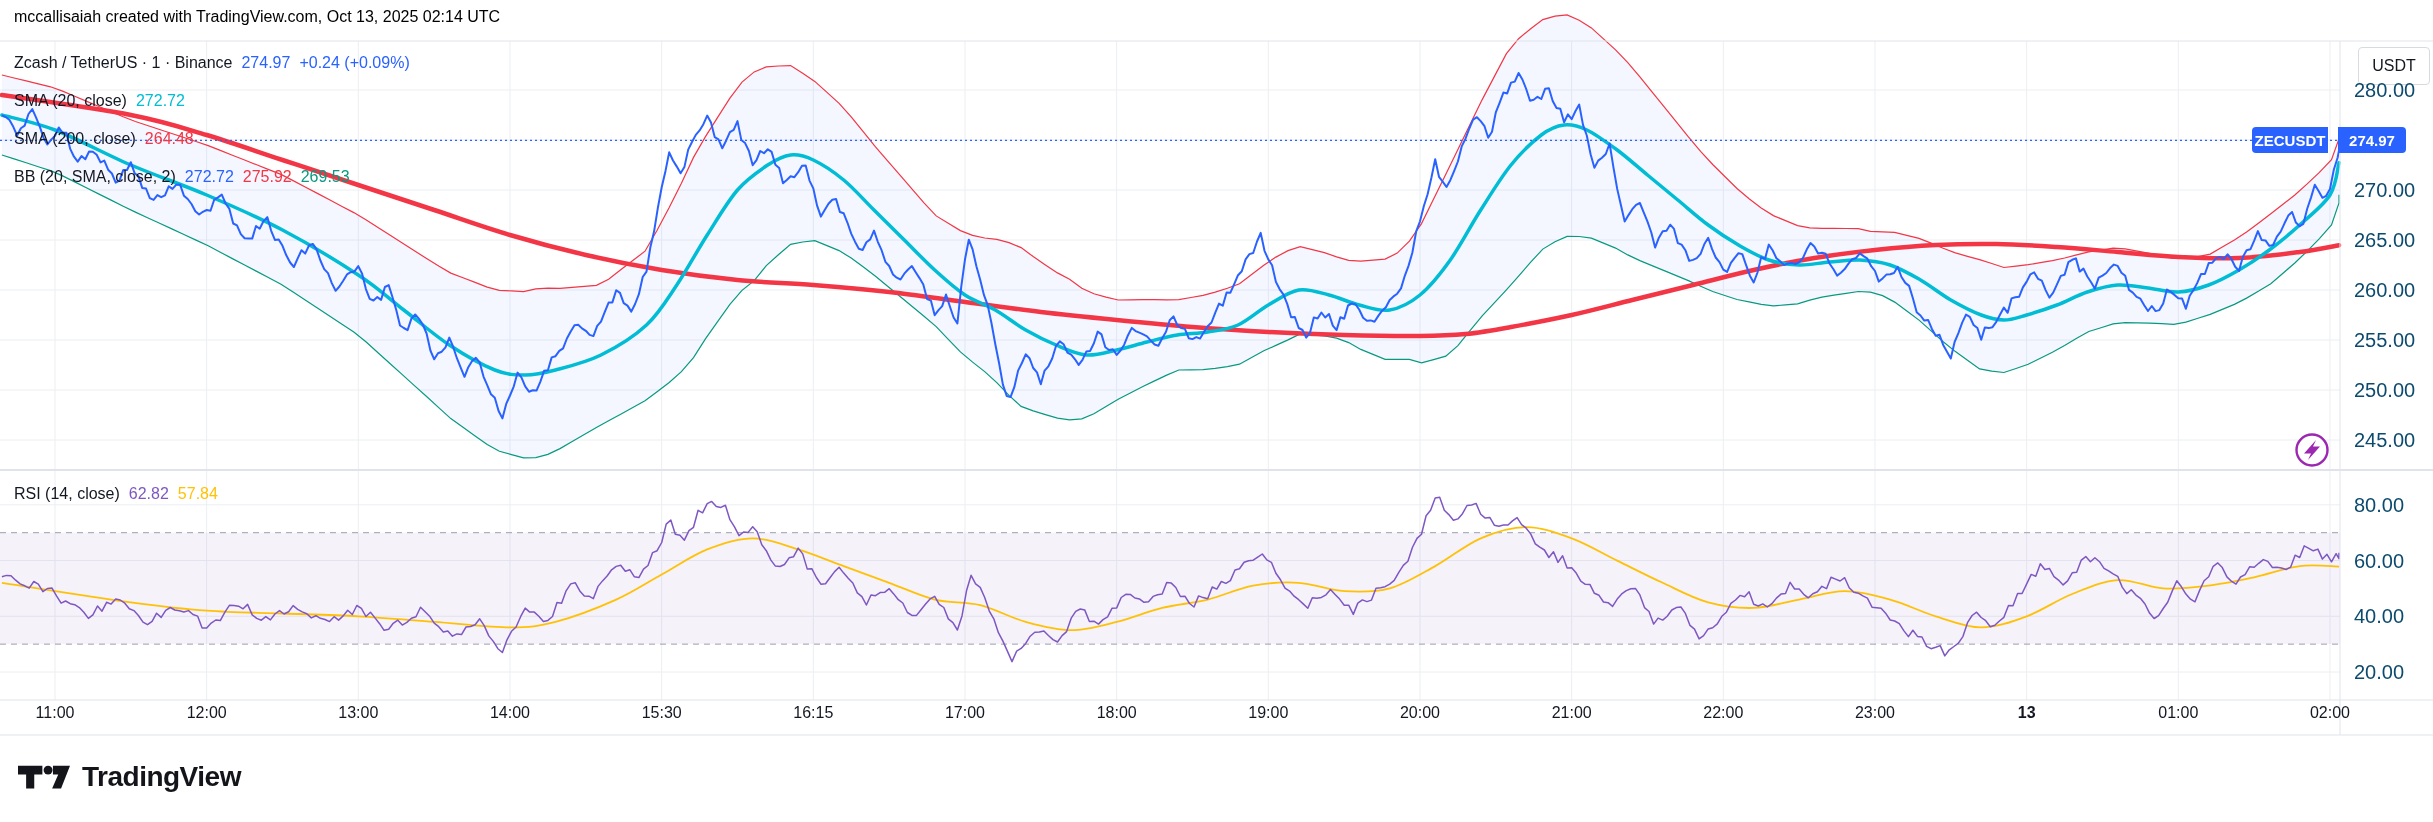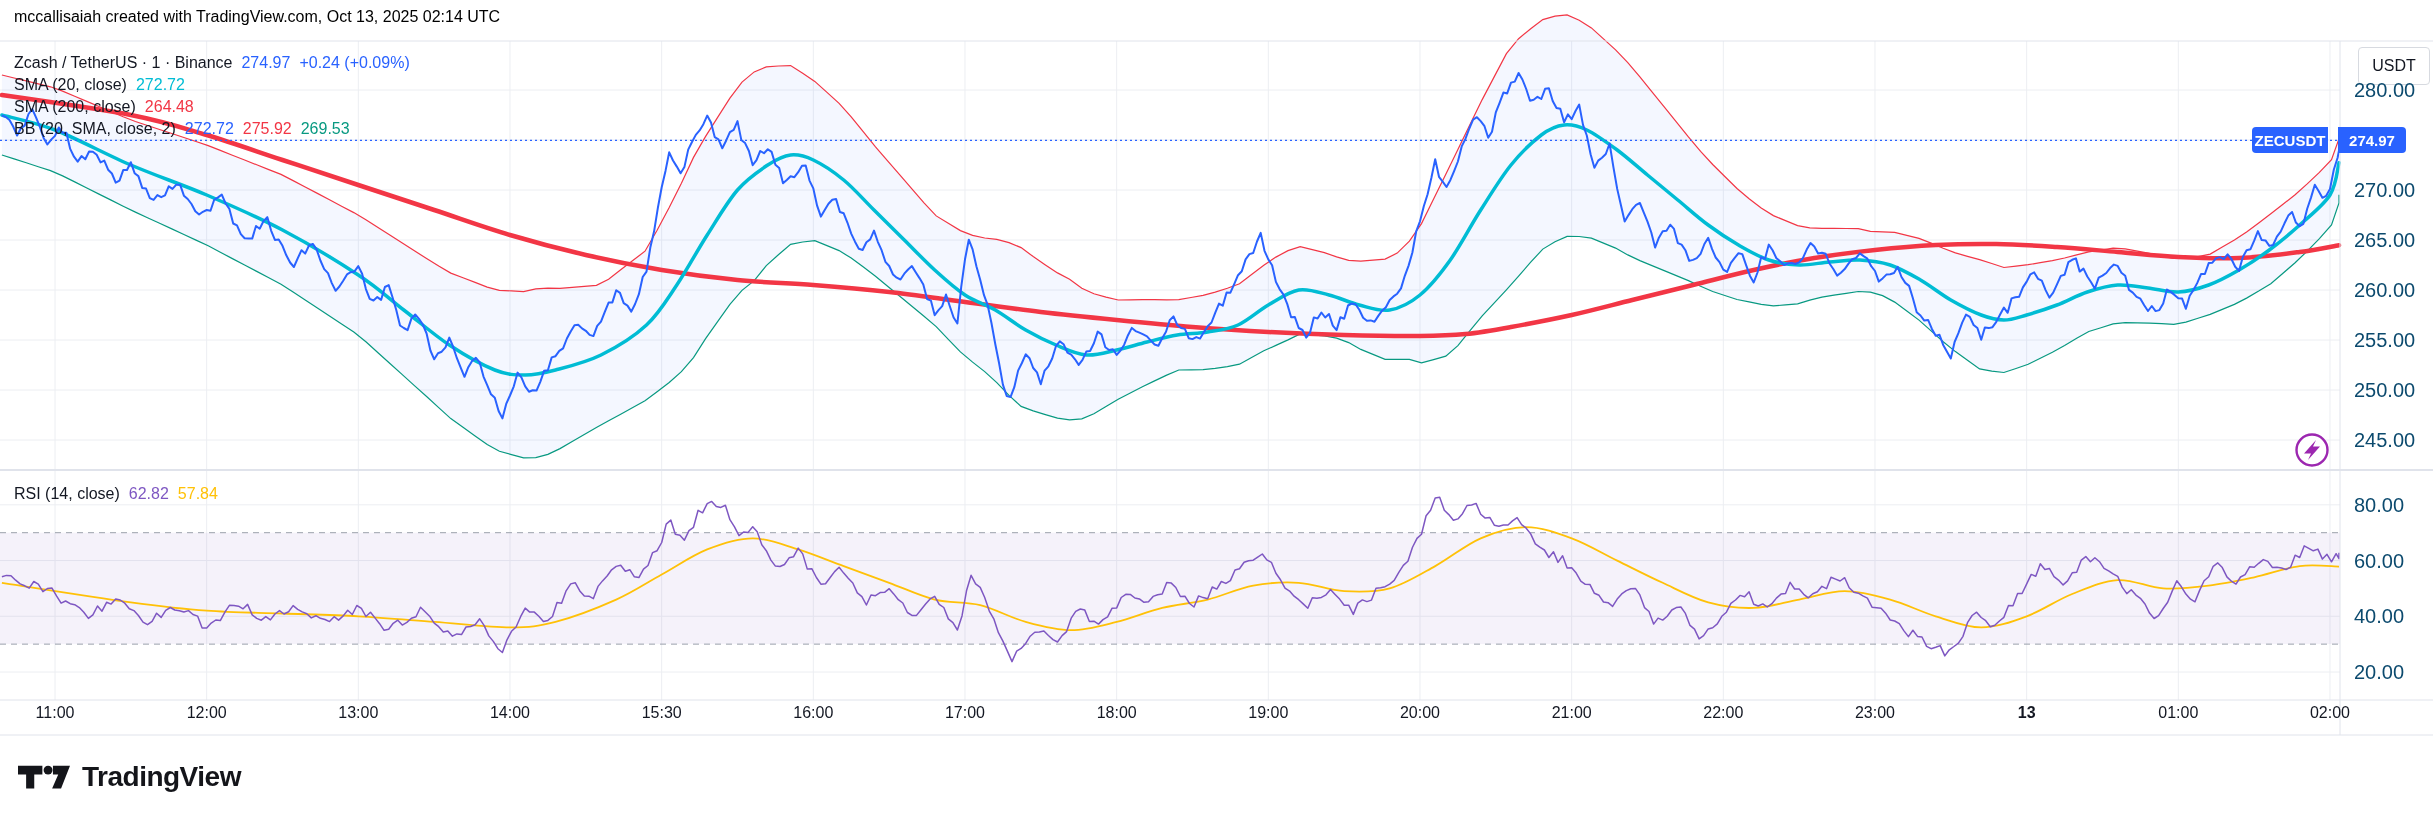--- a/index.html
+++ b/index.html
@@ -2,21 +2,21 @@
 <html><head>
 <meta charset="utf-8">
 <style>
   html,body{margin:0;padding:0;background:#fff;}
   body{width:2433px;height:822px;position:relative;overflow:hidden;
        font-family:"Liberation Sans","DejaVu Sans",sans-serif;color:#131722;}
   .abs{position:absolute;}
   #attribution{top:8px;left:14px;font-size:16px;color:#000000;white-space:nowrap;}
   .legend-row{display:flex;align-items:center;gap:9px;white-space:nowrap;font-size:16px;color:#131722;height:22px;}
   .lv{font-size:16px;}
-  #legend-main{left:14px;top:52px;display:flex;flex-direction:column;gap:0;}
+  #legend-main{left:14px;top:52px;display:flex;flex-direction:column;gap:16px;}
   #legend-rsi{left:14px;top:483px;}
   .axis-label{left:2354px;font-size:20px;color:#0c4a6e;transform:translateY(-50%);}
   .time-label{top:704px;font-size:16px;color:#131722;transform:translateX(-50%);}
   #currency-btn{left:2358px;top:47px;width:70px;height:36px;border:1px solid #d7dae0;border-radius:4px;
       background:#fff;font-size:16px;color:#131722;display:flex;align-items:center;justify-content:center;}
   #price-pill-symbol{left:2252px;top:127px;width:76px;height:26px;background:#2962ff;color:#fff;
       border-radius:4px 0 0 4px;font-size:15px;font-weight:700;display:flex;align-items:center;justify-content:center;}
   #price-pill-value{left:2338px;top:127px;width:68px;height:26px;background:#2962ff;color:#fff;
       border-radius:0 4px 4px 0;font-size:15px;font-weight:700;display:flex;align-items:center;justify-content:center;}
   #logo{left:18px;top:760px;display:flex;align-items:center;gap:12px;}
@@ -133,21 +133,21 @@
 <div class="abs axis-label" style="top: 440px;">245.00</div>
 <div class="abs axis-label" style="top: 504.84px;">80.00</div>
 <div class="abs axis-label" style="top: 560.56px;">60.00</div>
 <div class="abs axis-label" style="top: 616.28px;">40.00</div>
 <div class="abs axis-label" style="top: 672px;">20.00</div>
 <div class="abs time-label" style="left: 55px; font-weight: 400;">11:00</div>
 <div class="abs time-label" style="left: 206.666px; font-weight: 400;">12:00</div>
 <div class="abs time-label" style="left: 358.332px; font-weight: 400;">13:00</div>
 <div class="abs time-label" style="left: 509.998px; font-weight: 400;">14:00</div>
 <div class="abs time-label" style="left: 661.664px; font-weight: 400;">15:30</div>
-<div class="abs time-label" style="left: 813.33px; font-weight: 400;">16:00</div>
+<div class="abs time-label" style="left: 813.33px; font-weight: 400;">16:15</div>
 <div class="abs time-label" style="left: 964.996px; font-weight: 400;">17:00</div>
 <div class="abs time-label" style="left: 1116.66px; font-weight: 400;">18:00</div>
 <div class="abs time-label" style="left: 1268.33px; font-weight: 400;">19:00</div>
 <div class="abs time-label" style="left: 1419.99px; font-weight: 400;">20:00</div>
 <div class="abs time-label" style="left: 1571.66px; font-weight: 400;">21:00</div>
 <div class="abs time-label" style="left: 1723.33px; font-weight: 400;">22:00</div>
 <div class="abs time-label" style="left: 1874.99px; font-weight: 400;">23:00</div>
 <div class="abs time-label" style="left: 2026.66px; font-weight: 700;">13</div>
 <div class="abs time-label" style="left: 2178.32px; font-weight: 400;">01:00</div>
 <div class="abs time-label" style="left: 2329.99px; font-weight: 400;">02:00</div>

